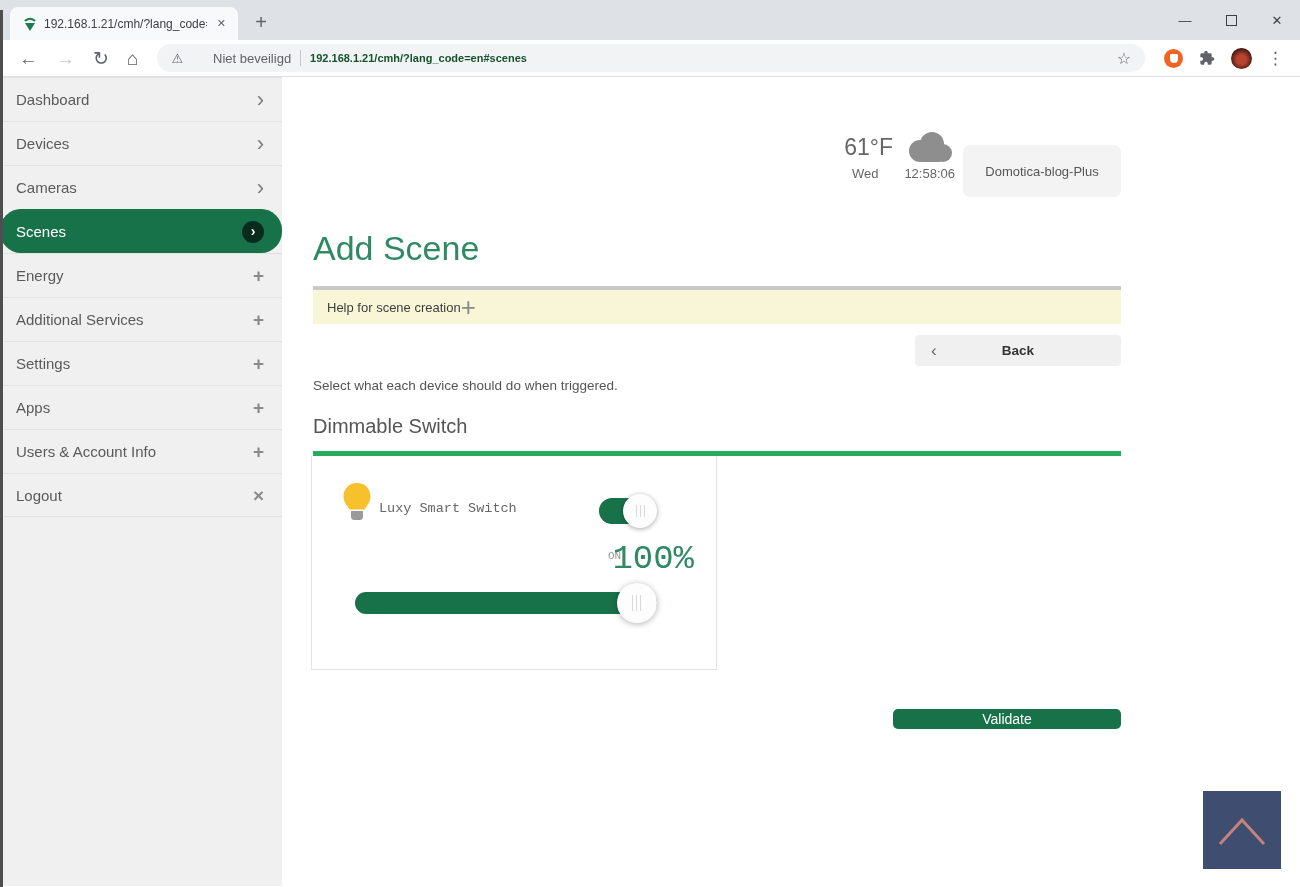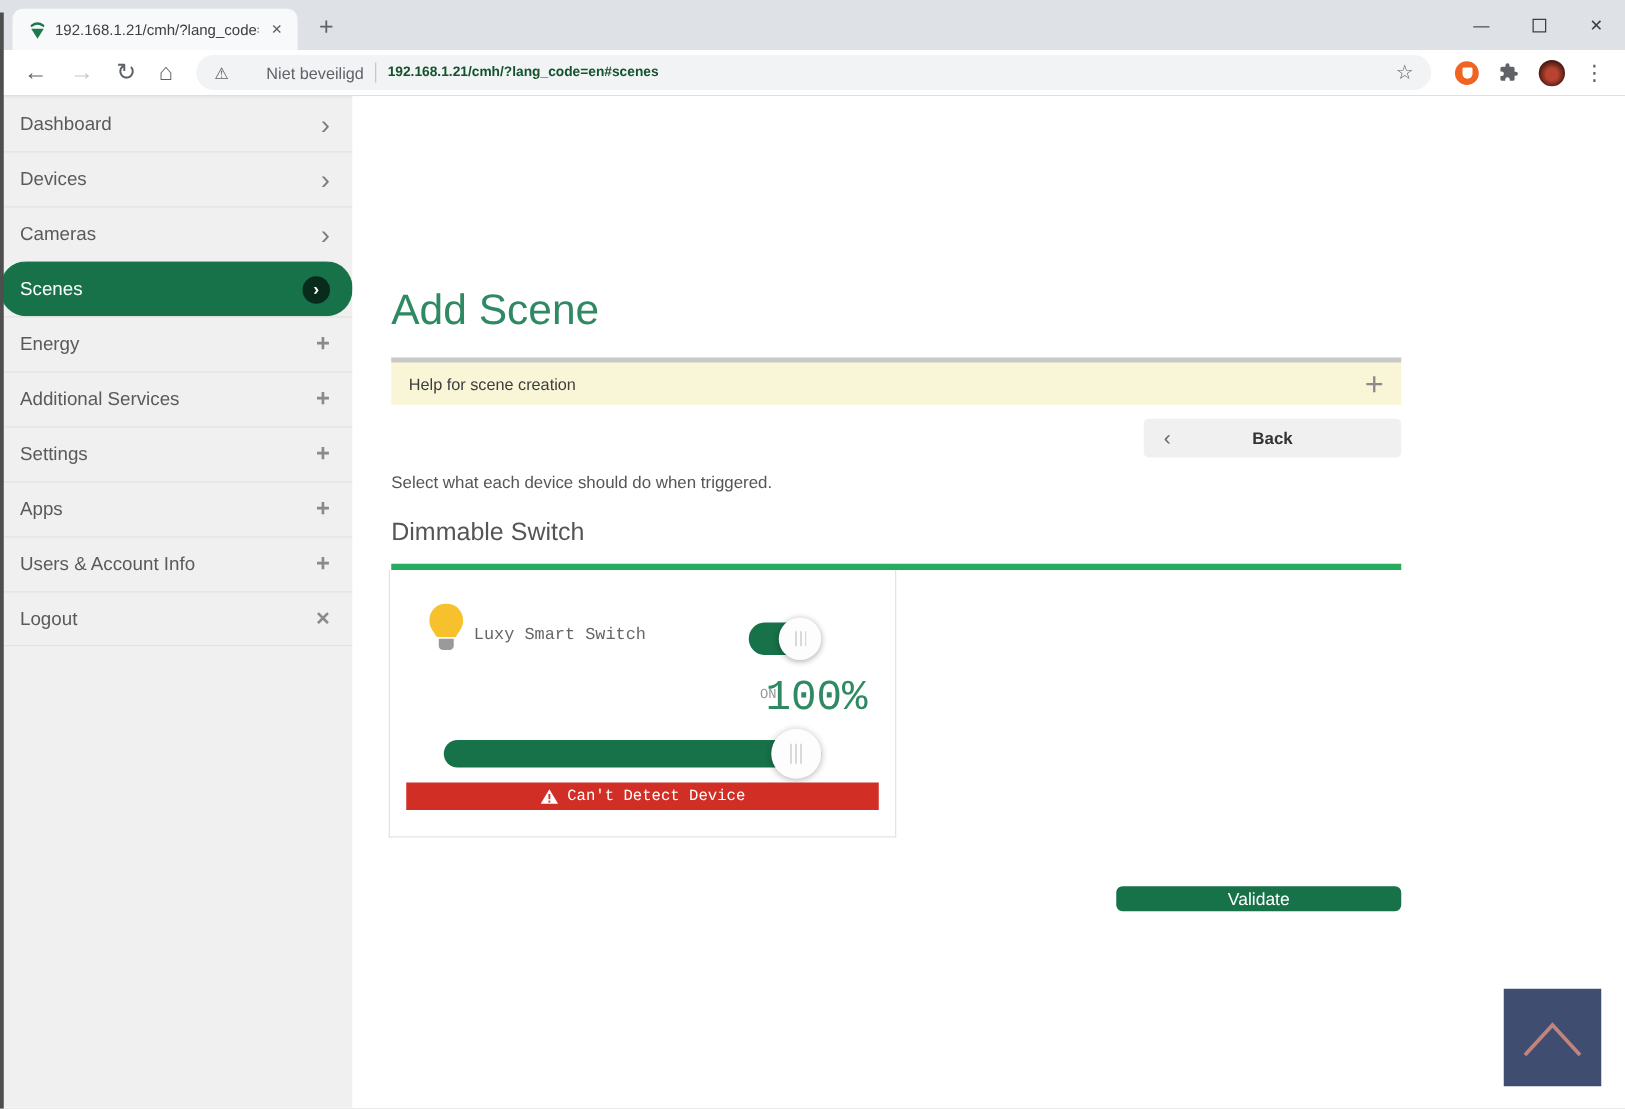--- a/index.html
+++ b/index.html
@@ -63,21 +63,21 @@
              color:#2f8a63; line-height:40px; }
   .status { position:absolute; top:54px; right:0; display:flex; align-items:flex-start; gap:8px; }
   .weather { display:flex; flex-direction:column; align-items:flex-end; }
   .temp-row { display:flex; align-items:center; gap:10px; }
   .temp { font-size:23px; color:#666; font-weight:300; }
   .day-row { display:flex; gap:26px; font-size:13px; color:#666; margin-top:3px; }
   .controller-pill { margin-top:14px; width:158px; height:52px; background:#f3f3f3; border-radius:7px;
                      display:flex; align-items:center; justify-content:center; font-size:13px; color:#555; }
   .page-title { position:absolute; top:152px; left:0; font-size:34px; font-weight:300; color:#2f8a63; }
   .help-bar { position:absolute; top:209px; left:0; width:100%; height:38px; background:#f9f6d8;
-              border-top:4px solid #c9c9c9; display:flex; align-items:center; justify-content:space-between;
+              border-top:4px solid #c9c9c9; display:flex; align-items:center; 
               padding:0 14px; }
   .help-label { font-size:13px; color:#3d3d3d; }
   .help-plus { font-size:26px; color:#8a8a8a; font-weight:300; line-height:1; }
   .back-btn { position:absolute; top:258px; right:0; width:206px; height:31px; background:#f0f0f0;
               border:none; border-radius:4px; display:flex; align-items:center; justify-content:center;
               position:absolute; cursor:pointer; }
   .back-chev { position:absolute; left:16px; font-size:17px; color:#666; }
   .back-label { font-size:13.5px; font-weight:bold; color:#333; }
   .instruction { position:absolute; top:301px; left:0; font-size:13.5px; color:#555; }
   .section-title { position:absolute; top:338px; left:0; font-size:20px; font-weight:400; color:#555; }
@@ -208,20 +208,38 @@
         <div class="menu-item">
           <span class="mi-label">Logout</span>
           <span class="mi-affix">×</span>
         </div>
       </nav>
     </aside>
 
     <main class="main">
       <div class="content">
 
+        <div class="status">
+          <div class="weather">
+            <div class="temp-row">
+              <span class="temp">61°F</span>
+              <svg width="52" height="32" viewBox="0 0 52 32">
+                <circle cx="17" cy="20" r="11" fill="#8e8e8e"></circle>
+                <circle cx="29" cy="13" r="12" fill="#8e8e8e"></circle>
+                <circle cx="40" cy="22" r="9" fill="#8e8e8e"></circle>
+                <rect x="14" y="18" width="28" height="13" rx="6.5" fill="#8e8e8e"></rect>
+              </svg>
+            </div>
+            <div class="day-row">
+              <span>Wed</span>
+              <span>12:58:06</span>
+            </div>
+          </div>
+          <div class="controller-pill">Domotica-blog-Plus</div>
+        </div>
 
         <h2 class="page-title">Add Scene</h2>
 
         <div class="help-bar">
           <span class="help-label">Help for scene creation</span>
           <span class="help-plus">+</span>
         </div>
 
         <button class="back-btn">
           <span class="back-chev">‹</span>
@@ -248,28 +266,20 @@
           <span class="on-label">ON</span>
 
           <div class="level">100%</div>
 
           <div class="slider">
             <div class="slider-knob">
                 <span class="grip"></span>
               </div>
           </div>
 
-          <div class="error-banner">
-            <svg width="15" height="13" viewBox="0 0 16 14">
-              <polygon points="8,0.5 15.5,13 0.5,13" fill="#fff"></polygon>
-              <rect x="7.2" y="4.5" width="1.6" height="4.5" fill="#d12e26"></rect>
-              <rect x="7.2" y="10.2" width="1.6" height="1.7" fill="#d12e26"></rect>
-            </svg>
-            <span class="error-text">Can't Detect Device</span>
-          </div>
         </div>
 
         <button class="validate-btn">Validate</button>
       </div>
     </main>
   </div>
 
   <div class="scroll-top">
     <svg width="56" height="40" viewBox="0 0 56 40">
       <polyline points="6,34 28,10 50,34" fill="none" stroke="#c2837c" stroke-width="3"></polyline>

